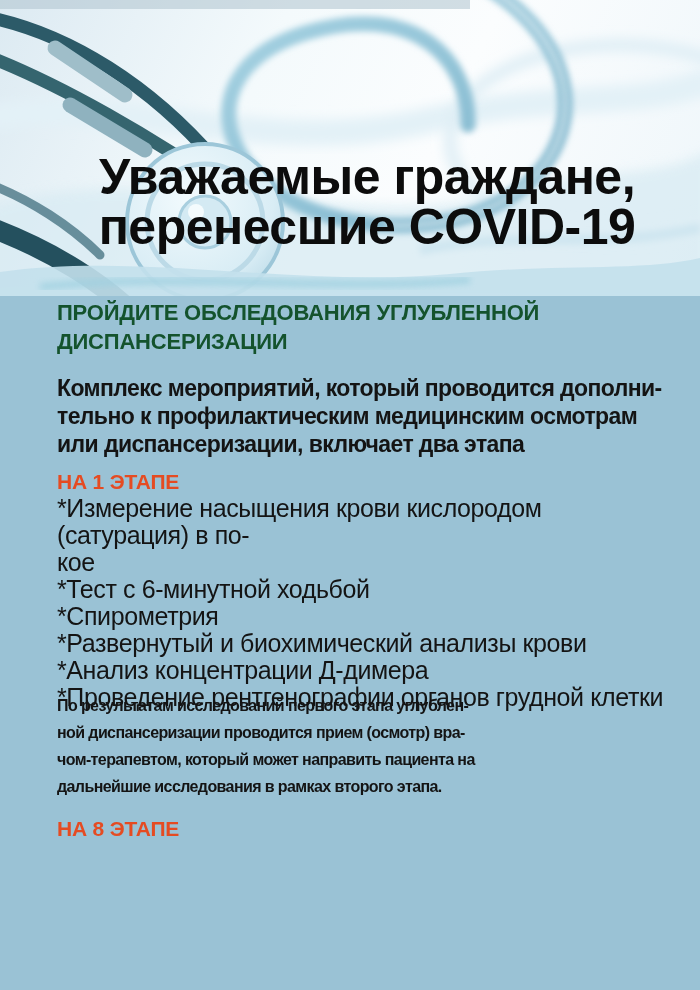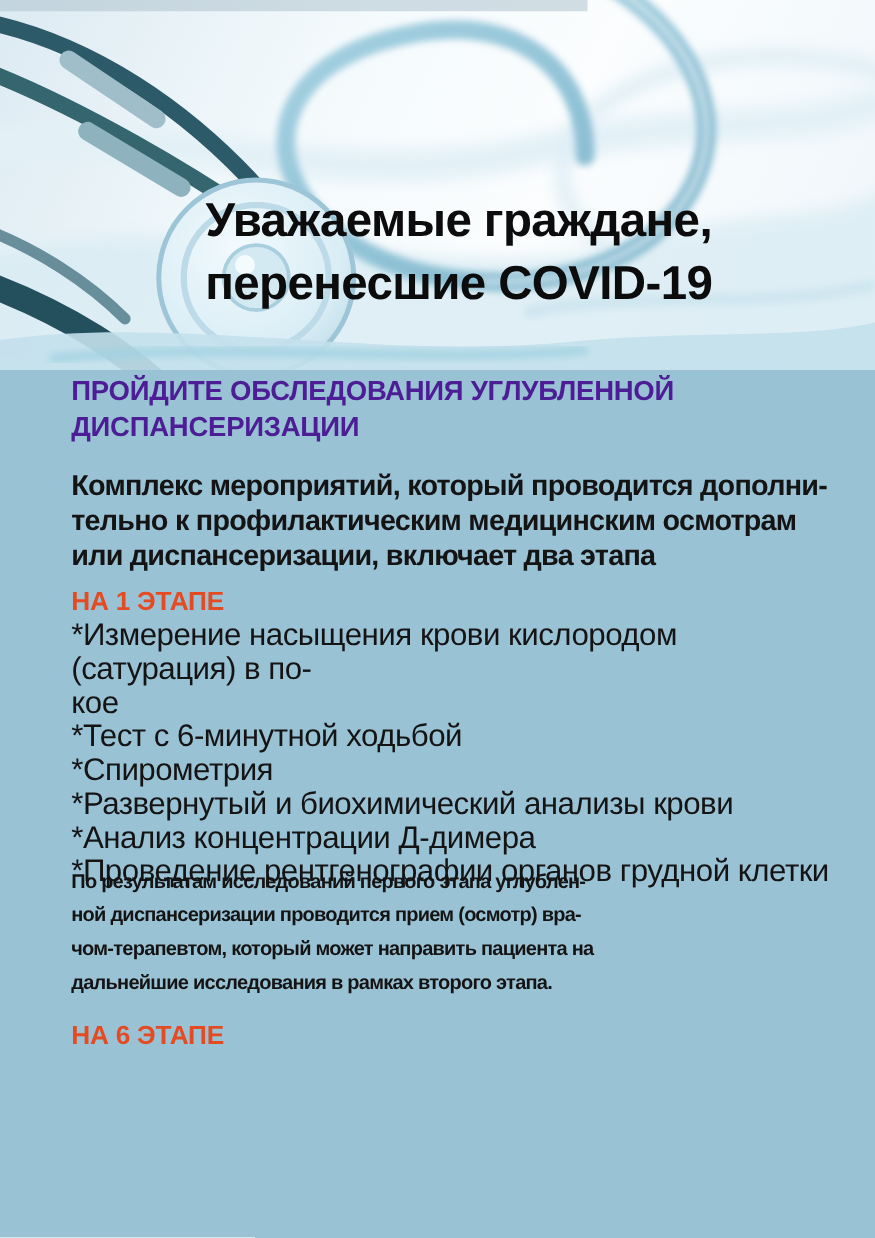--- a/index.html
+++ b/index.html
@@ -26,42 +26,42 @@
   }
   #photo svg { display: block; }
   #main-title {
     position: absolute;
     top: 152px;
     left: 0;
     width: 700px;
     padding-left: 34px;
     box-sizing: border-box;
     text-align: center;
-    font-size: 38px;
+    font-size: 50px;
     line-height: 50px;
     font-weight: bold;
     letter-spacing: -0.5px;
     color: #0c0c0c;
     white-space: pre-line;
   }
   
   .block {
     position: absolute;
     left: 57px;
     width: 610px;
     white-space: pre-line;
     color: #141414;
   }
   #deep-checkup-heading {
     top: 298px;
     font-size: 22px;
     line-height: 29px;
     font-weight: bold;
     letter-spacing: -0.2px;
-    color: #4c1d95;
+    color: #14532d;
   }
   #intro-paragraph {
     top: 374px;
     font-size: 23px;
     line-height: 28px;
     font-weight: bold;
     letter-spacing: -0.6px;
   }
   .stage-heading {
     font-size: 21px;
@@ -166,16 +166,16 @@
 *Спирометрия
 *Развернутый и биохимический анализы крови
 *Анализ концентрации Д-димера
 *Проведение рентгенографии органов грудной клетки</div>
 
   <div id="middle-paragraph" class="block">По результатам исследований первого этапа углублен-
 ной диспансеризации проводится прием (осмотр) вра-
 чом-терапевтом, который может направить пациента на
 дальнейшие исследования в рамках второго этапа.</div>
 
-  <div id="stage2-heading" class="block stage-heading">НА 6 ЭТАПЕ</div>
+  <div id="stage2-heading" class="block stage-heading">НА 8 ЭТАПЕ</div>
 
 
 </div>
 
 </body></html>

